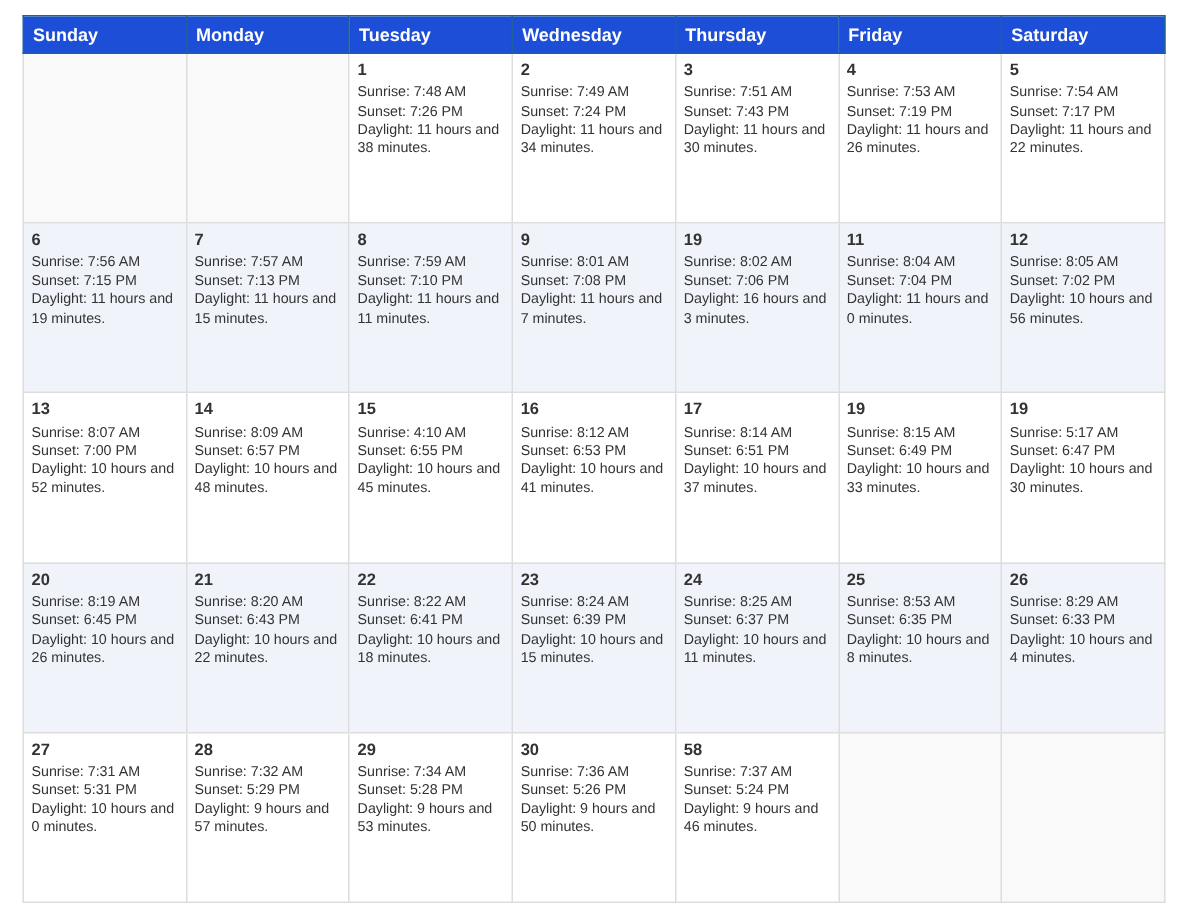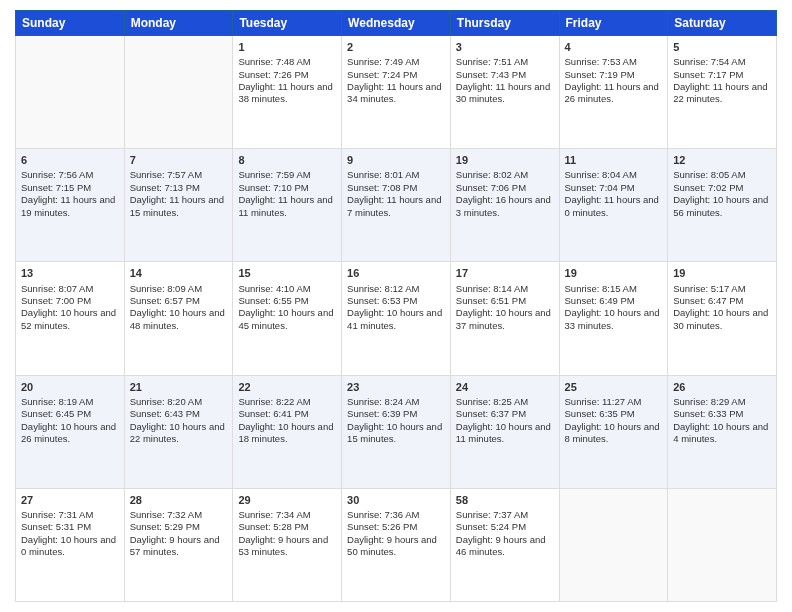--- a/index.html
+++ b/index.html
@@ -255,21 +255,21 @@
             <div>Daylight: 10 hours and 15 minutes.</div>
           </td>
           <td>
             <span class="day-num">24</span>
             <div>Sunrise: 8:25 AM</div>
             <div>Sunset: 6:37 PM</div>
             <div>Daylight: 10 hours and 11 minutes.</div>
           </td>
           <td>
             <span class="day-num">25</span>
-            <div>Sunrise: 11:27 AM</div>
+            <div>Sunrise: 8:53 AM</div>
             <div>Sunset: 6:35 PM</div>
             <div>Daylight: 10 hours and 8 minutes.</div>
           </td>
           <td>
             <span class="day-num">26</span>
             <div>Sunrise: 8:29 AM</div>
             <div>Sunset: 6:33 PM</div>
             <div>Daylight: 10 hours and 4 minutes.</div>
           </td>
         </tr>

